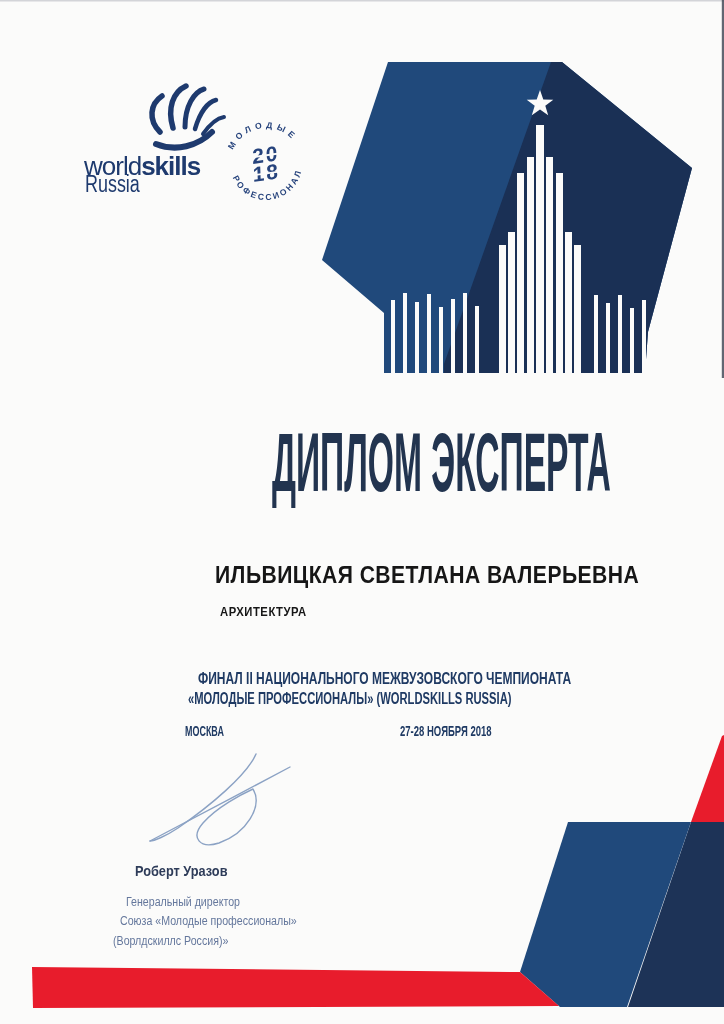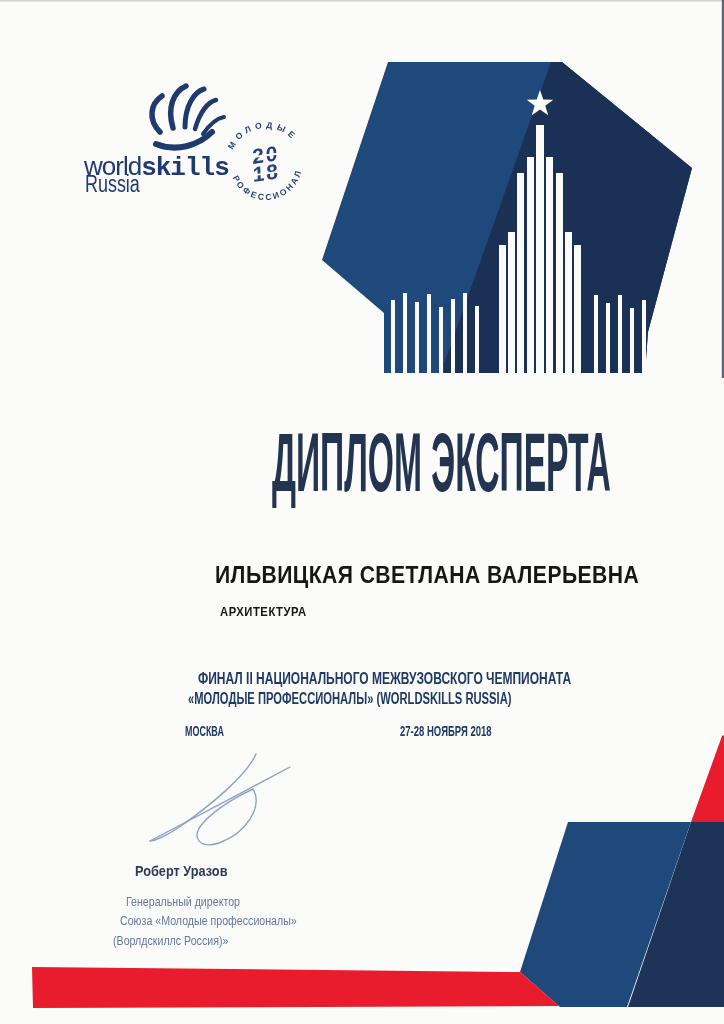--- a/index.html
+++ b/index.html
@@ -3,21 +3,21 @@
 <meta charset="utf-8">
 <style>
   html,body{margin:0;padding:0;background:#888;}
   #page{
     position:relative;width:724px;height:1024px;overflow:hidden;
     background:#fbfbfa;font-family:"Liberation Sans",sans-serif;
   }
   #decor{position:absolute;left:0;top:0;z-index:0;}
   .abs{position:absolute;white-space:nowrap;line-height:1;transform-origin:0 0;z-index:2;}
   .ws-word{left:84px;top:153px;font-size:26px;color:#1e3a6e;letter-spacing:-1px;}
-  .ws-word .bold{font-weight:bold;font-family:Liberation Mono, monospace;}
+  .ws-word .bold{font-weight:bold;}
   .ws-country{left:85px;top:173px;font-size:23px;color:#1e3a6e;transform:scale(.78,1);letter-spacing:0;}
   .title{left:272px;top:420px;font-size:84px;font-weight:bold;color:#22344f;transform:scale(.40,1);}
   .recipient{left:215px;top:563px;font-size:24px;font-weight:bold;color:#161616;letter-spacing:.5px;transform:scale(.88,1);}
   .competence{left:220px;top:606px;font-size:12.5px;font-weight:bold;color:#161616;letter-spacing:.6px;transform:scale(.9,1);}
   .event1{left:198px;top:671px;font-size:16px;font-weight:bold;color:#1f3a63;transform:scale(.75,1);}
   .event2{left:188px;top:691px;font-size:16px;font-weight:bold;color:#1f3a63;transform:scale(.70,1);}
   .city{left:185px;top:724px;font-size:14px;font-weight:bold;color:#1f3a63;transform:scale(.64,1);}
   .dates{left:400px;top:724px;font-size:14px;font-weight:bold;color:#1f3a63;transform:scale(.68,1);}
   .signer{left:135px;top:863px;font-size:15px;font-weight:bold;color:#2e3c59;transform:scale(.85,1);}
   .role1{left:126px;top:896px;}

